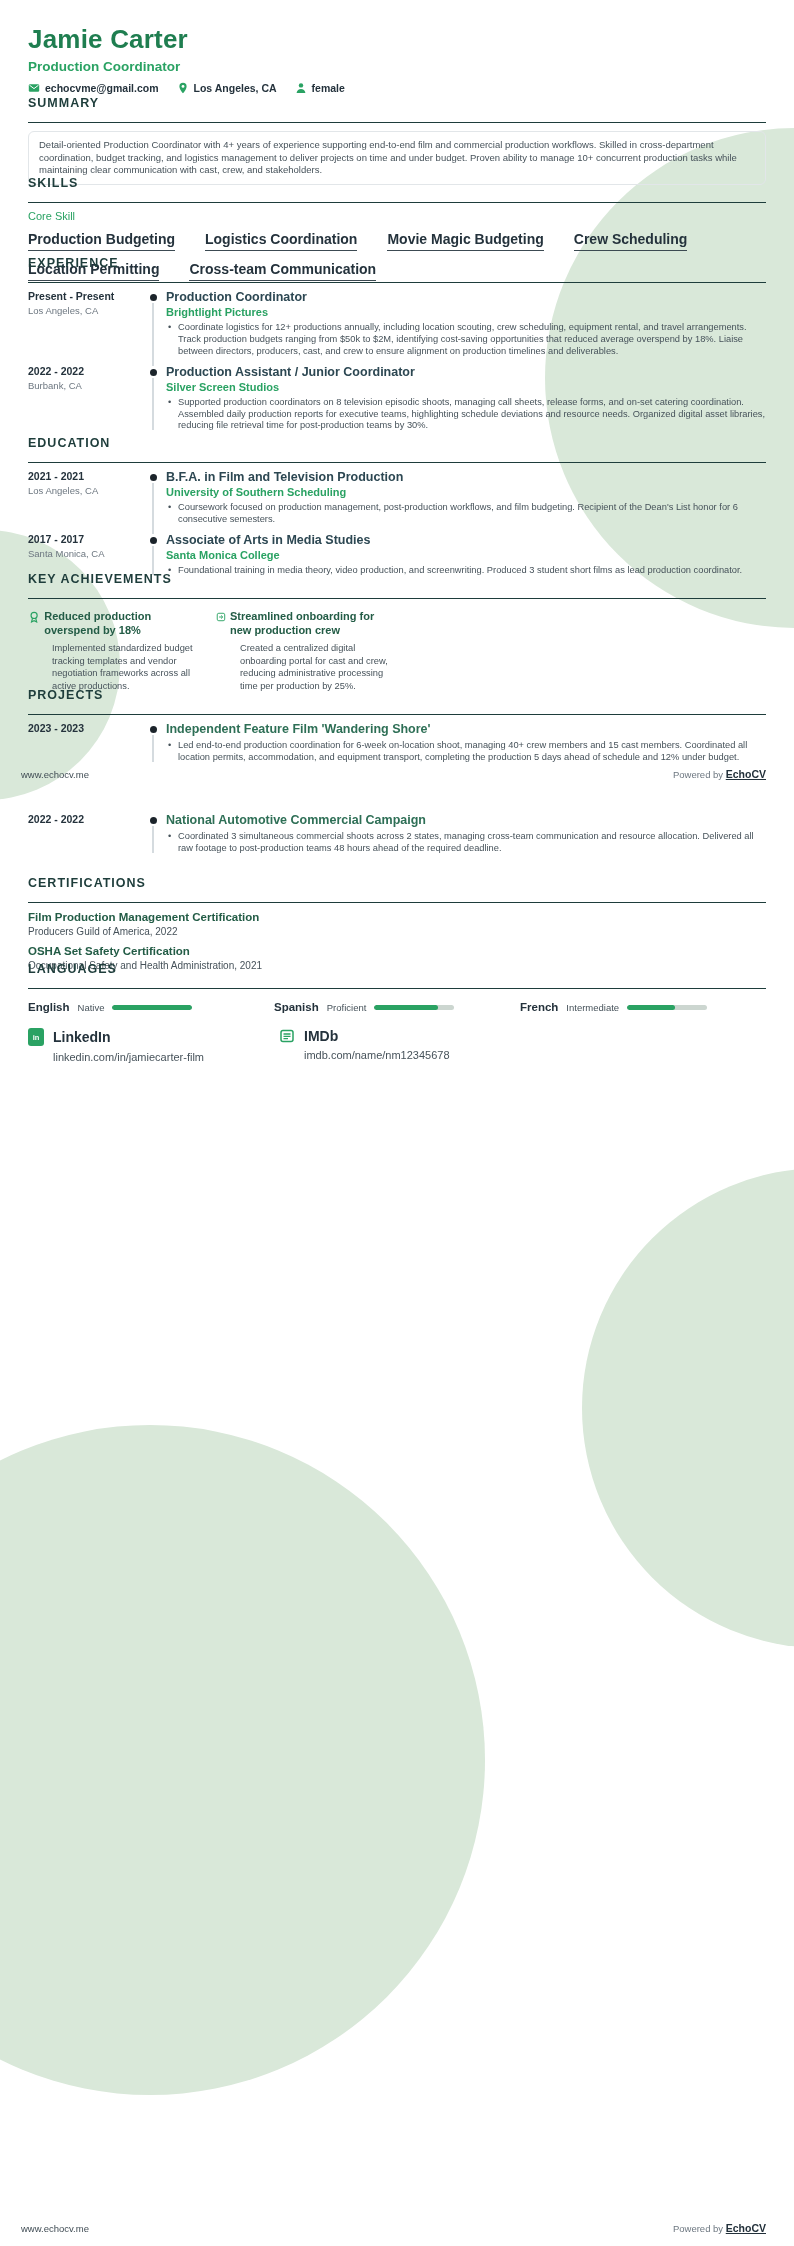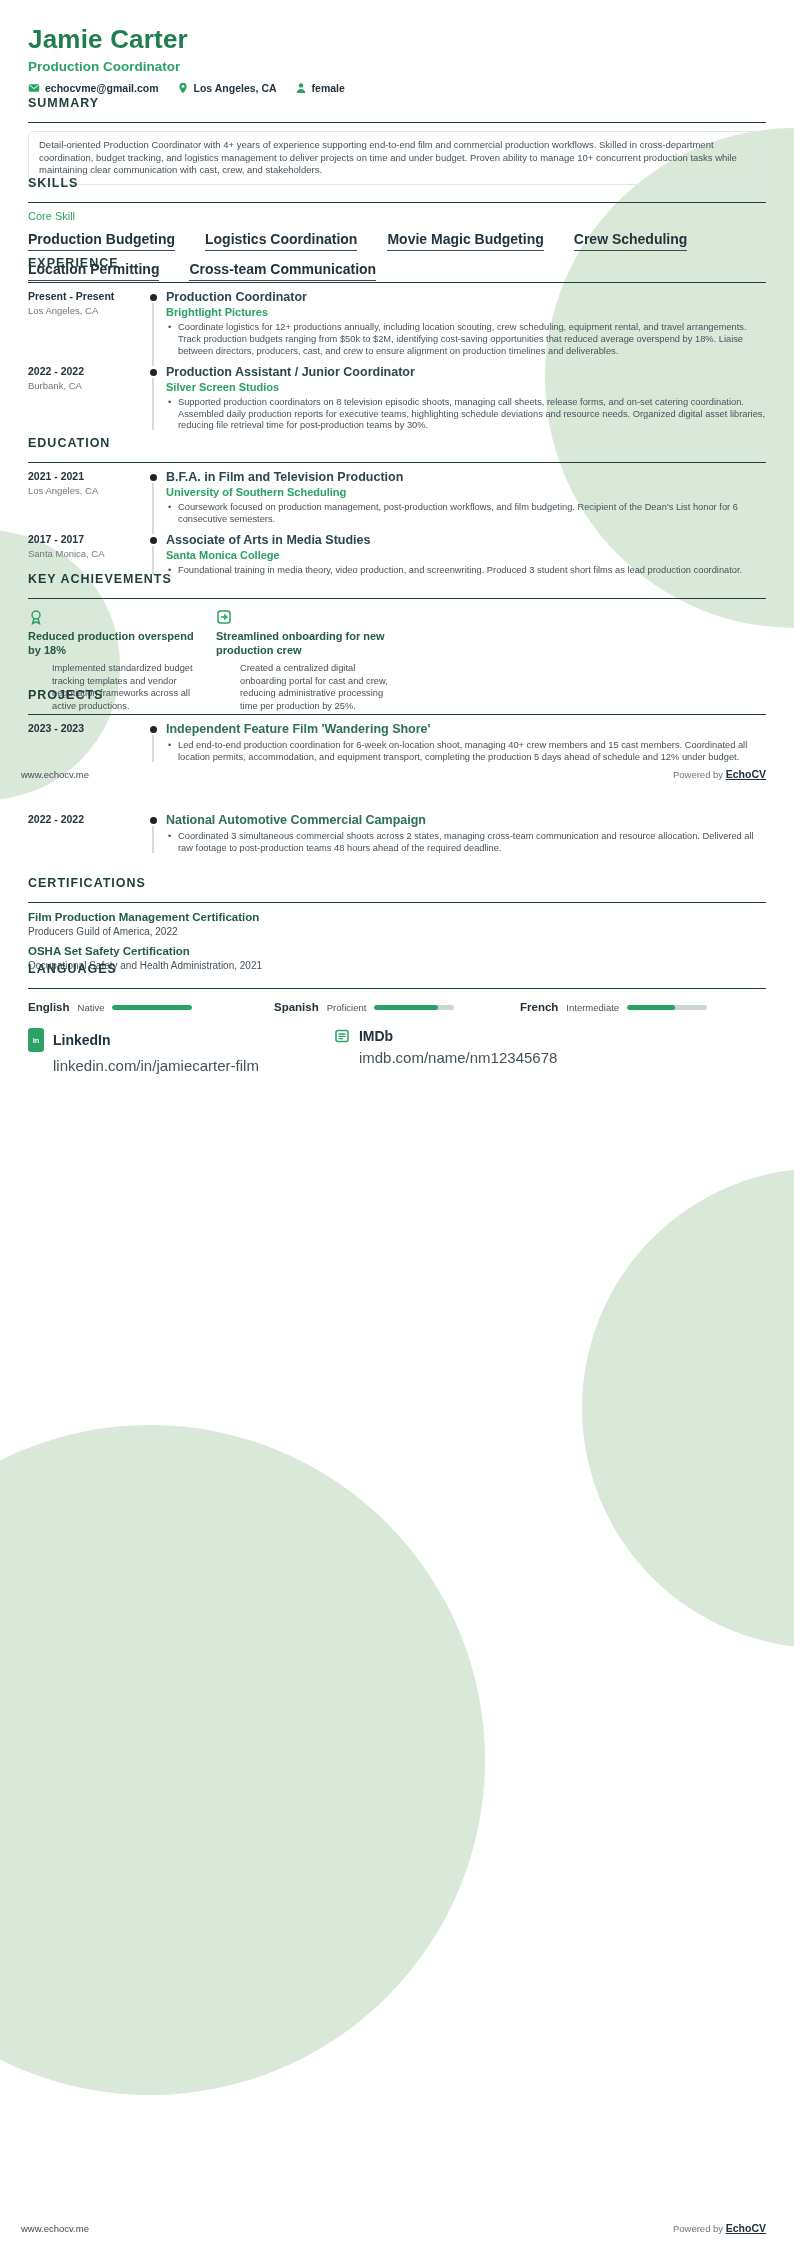--- a/index.html
+++ b/index.html
@@ -38,37 +38,37 @@
   .t-dot{position:absolute;left:50%;top:4px;width:7px;height:7px;margin-left:-3.5px;border-radius:50%;background:var(--dot);}
   .t-line{position:absolute;left:50%;top:13px;bottom:-8px;width:1.5px;margin-left:-.75px;background:var(--line);}
   .entry:last-child .t-line,.entry.solo .t-line{bottom:2px;}
   .entry-title{font-size:12.5px;font-weight:600;color:var(--title);}
   .project .entry-title{color:var(--green-title);}
   .entry-org{font-size:11px;font-weight:bold;color:var(--accent);margin-top:2px;}
   .bullets{margin:4px 0 0;padding:0 0 0 12px;list-style:none;}
   .bullets li{position:relative;font-size:9.3px;line-height:1.28;color:var(--body);}
   .bullets li::before{content:"\2022";position:absolute;left:-10px;color:var(--body);}
   .ach-grid{display:grid;grid-template-columns:repeat(4,1fr);gap:14px;margin-top:10px;}
-  .ach-head{display:flex;gap:4px;align-items:flex-start;flex-direction:column;}
+  .ach-head{display:flex;gap:4px;align-items:flex-start;}
   .ach-title{font-size:11px;font-weight:bold;color:var(--cert-title);line-height:1.28;}
   .ach-desc{font-size:9.3px;line-height:1.35;color:var(--body);margin:5px 0 0 24px;}
   .cert-item{margin-top:8px;}
   .cert-title{font-size:11.5px;font-weight:bold;color:var(--cert-title);}
   .cert-sub{font-size:10px;color:var(--body);margin-top:3px;}
   .lang-grid{display:grid;grid-template-columns:1fr 1fr 1fr;margin-top:12px;}
   .lang{display:flex;align-items:center;gap:8px;}
   .lang-name{font-size:11.5px;font-weight:600;color:var(--ink);}
   .lang-level{font-size:9.5px;color:var(--body);}
   .lang-bar{width:80px;height:5px;border-radius:3px;background:var(--bar-bg);overflow:hidden;}
   .lang-fill{display:block;height:100%;border-radius:3px;background:var(--accent);}
   .online-row{display:flex;gap:75px;margin-top:12px;}
   .online-top{display:flex;align-items:center;gap:9px;}
   .online-name{font-size:14px;font-weight:bold;color:var(--ink);}
-  .online-link{font-size:15px;color:var(--body);margin:5px 0 16px 25px;}
-  .badge{width:16px;height:24px;border-radius:3px;background:var(--accent);color:#fff;font-size:7.5px;
+  .online-link{font-size:11px;color:var(--body);margin:5px 0 16px 25px;}
+  .badge{width:16px;height:18px;border-radius:3px;background:var(--accent);color:#fff;font-size:7.5px;
     font-weight:bold;display:flex;align-items:center;justify-content:center;}
   .footer{position:absolute;left:21px;right:28px;display:flex;justify-content:space-between;align-items:baseline;font-size:9.5px;z-index:2;}
   .f1{top:768px;} .f2{top:2222px;}
   .footer-site{color:#414d55;}
   .powered{color:var(--muted);}
   .powered b{color:#22303a;font-size:10.5px;text-decoration:underline;}
   .ic-g{fill:var(--accent);} .ic-w{fill:#fff;} .ic-ws{stroke:#fff;fill:none;}
   .ic-gs{stroke:var(--accent);fill:none;}
 </style>
 </head>

